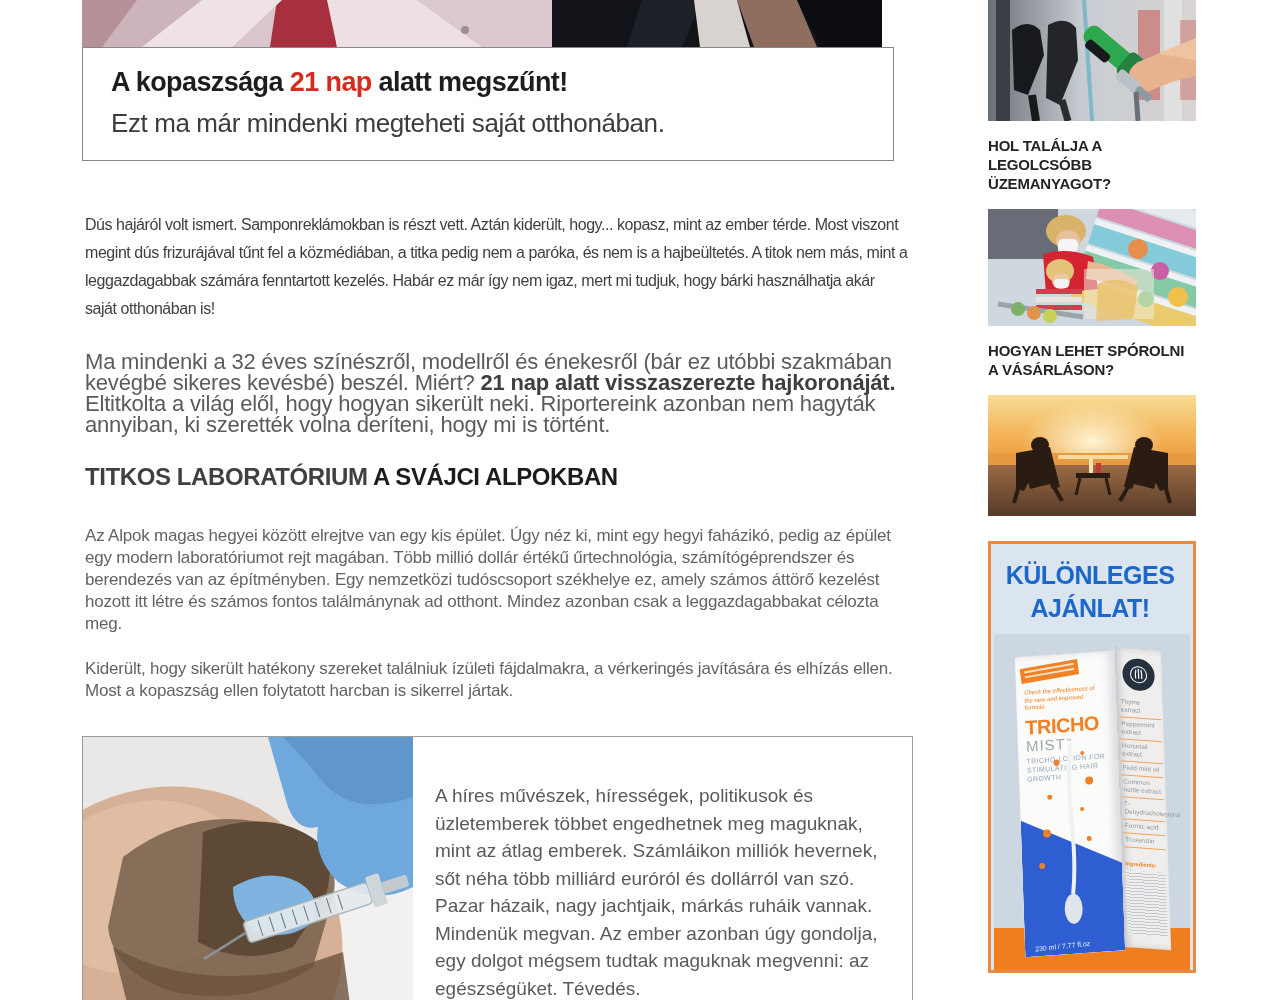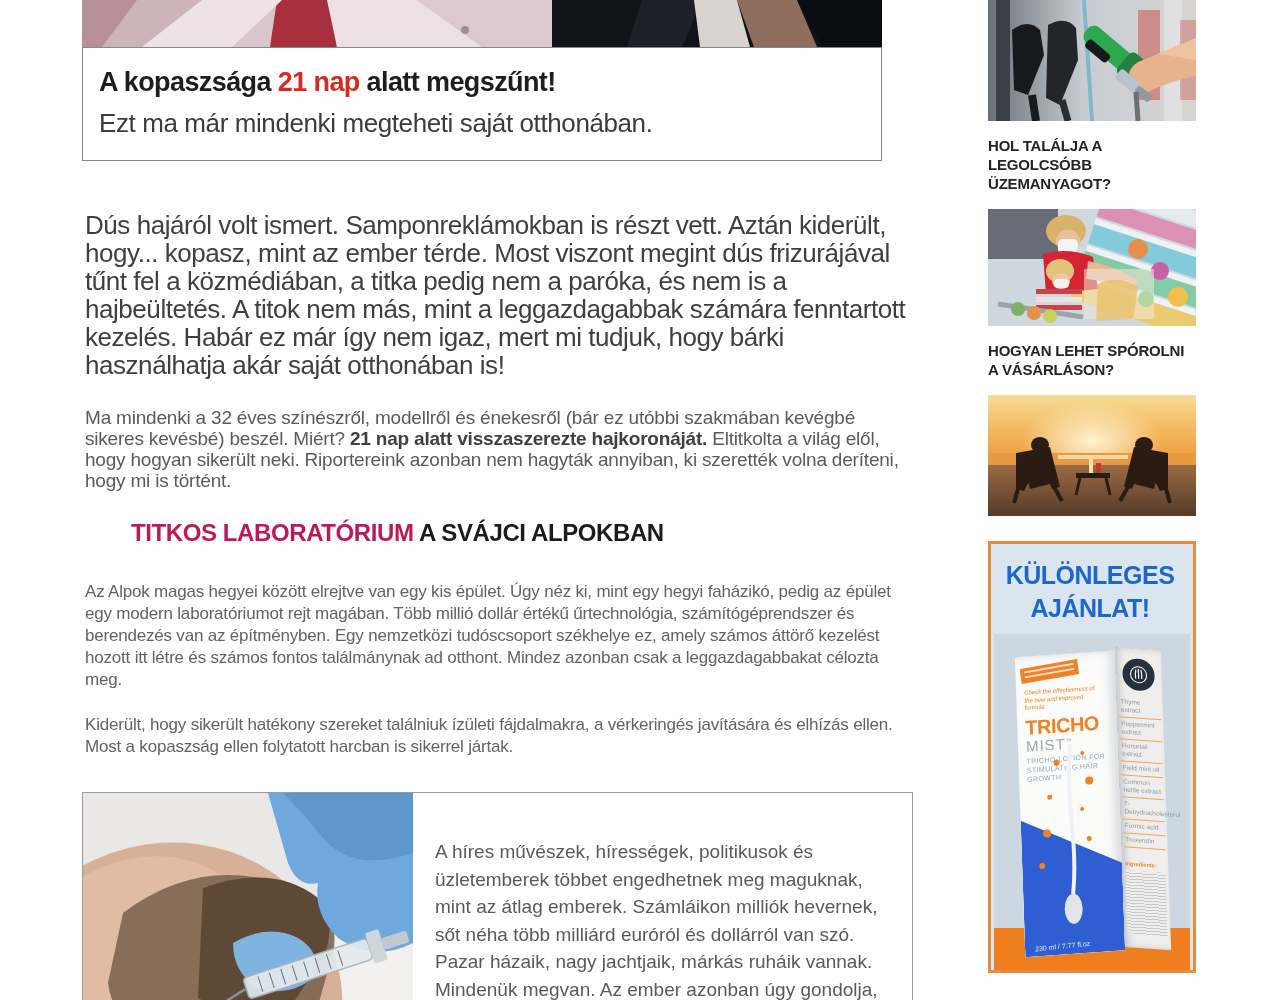--- a/index.html
+++ b/index.html
@@ -1,30 +1,30 @@
 <!DOCTYPE html>
 <html><head>
 <meta charset="utf-8">
 <style>
   html,body{margin:0;padding:0;background:#ffffff;font-family:"Liberation Sans",sans-serif;}
   .page{position:relative;width:1280px;height:1000px;overflow:hidden;background:#fff;}
 
   
   .main-col{position:absolute;left:82px;top:0;width:831px;}
   .hero{width:800px;height:47px;display:block;overflow:hidden;}
-  .headline-box{width:766px;border:1px solid #878787;background:#fff;padding:19px 16px 21px 16px;}
+  .headline-box{width:766px;border:1px solid #878787;background:#fff;padding:19px 16px 21px 28px;}
   .headline{font-size:27px;font-weight:bold;color:#1d1d1d;letter-spacing:-0.6px;line-height:30px;}
   .headline .red{color:#d52b1e;}
   .subheadline{margin-top:11px;font-size:26px;color:#3c3c3c;letter-spacing:-0.4px;}
 
-  .p-intro{margin:50px 0 0 3px;width:823px;font-size:26px;line-height:28px;color:#3f3f3f;letter-spacing:-0.45px;}
-  .p-small{margin:28px 0 0 3px;width:820px;font-size:19px;line-height:21px;color:#5b5b5b;letter-spacing:-0.2px;}
+  .p-intro{margin:50px 0 0 3px;width:823px;font-size:16px;line-height:28px;color:#3f3f3f;letter-spacing:-0.45px;}
+  .p-small{margin:28px 0 0 3px;width:820px;font-size:22px;line-height:21px;color:#5b5b5b;letter-spacing:-0.2px;}
   .p-small b{color:#3f3f3f;}
   .section-h{margin:28px 0 0 3px;font-size:24px;font-weight:bold;color:#1c1c1c;letter-spacing:-0.4px;}
-  .section-h .red{color:#be185d;margin-left:46px;}
+  .section-h .red{color:#404040;}
   .p-gray{margin:34px 0 0 3px;width:826px;font-size:17px;line-height:22px;color:#636363;letter-spacing:-0.2px;}
 
   .rich-box{margin-top:34px;width:829px;height:400px;border:1px solid #9b9b9b;display:flex;overflow:hidden;background:#fff;}
   .rich-box .photo{flex:0 0 330px;height:400px;overflow:hidden;}
   .rich-box .txt{flex:1;padding:26px 8px 0 22px;}
   .rich-box .txt .section-h{margin:0;}
   .p-rich{margin:19px 0 0 0;width:462px;font-size:19px;line-height:27.5px;color:#5a5a5a;}
 
   
   .sidebar{position:absolute;left:988px;top:0;width:208px;}

